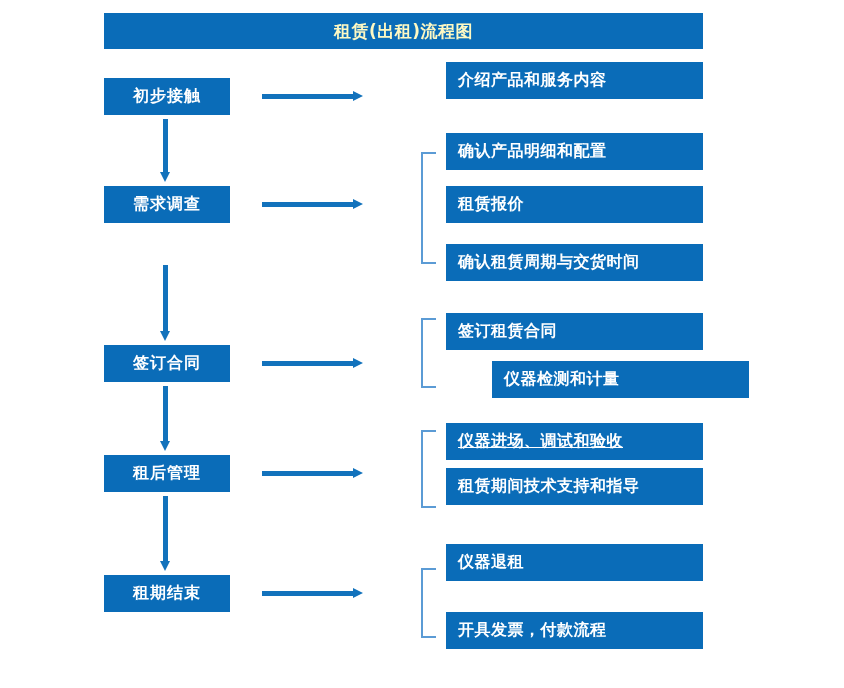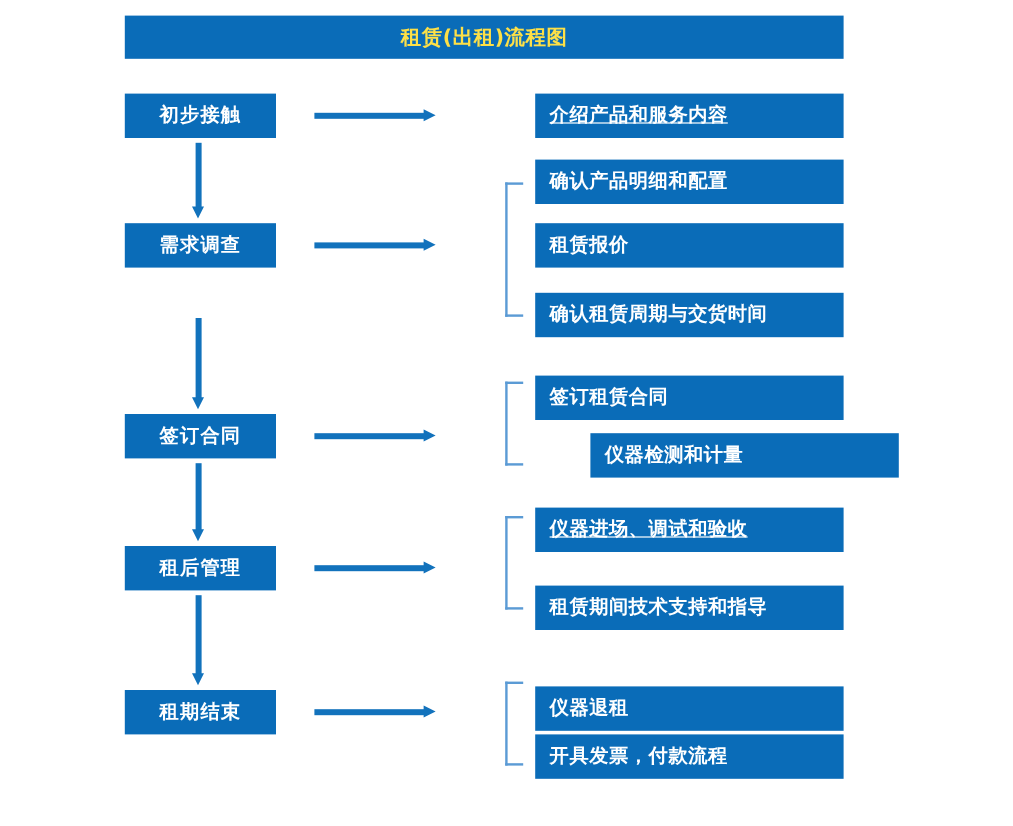--- a/index.html
+++ b/index.html
@@ -17,21 +17,21 @@
     background: #ffffff;
     overflow: hidden;
   }
   .title-bar {
     position: absolute;
     left: 104px;
     top: 13px;
     width: 599px;
     height: 36px;
     background: #0A6CB8;
-    color: #fde047;
+    color: #fef9c3;
     font-size: 17px;
     font-weight: bold;
     display: flex;
     align-items: center;
     justify-content: center;
     letter-spacing: 0.5px;
   }
   .stage-box {
     position: absolute;
     left: 104px;
@@ -170,28 +170,28 @@
   <div class="h-arrow" style="top:588px;">
     <div class="shaft"></div>
     <div class="head"></div>
   </div>
 
   <div class="bracket" style="top:152px; height:112px;"></div>
   <div class="bracket" style="top:318px; height:70px;"></div>
   <div class="bracket" style="top:430px; height:78px;"></div>
   <div class="bracket" style="top:568px; height:70px;"></div>
 
-  <div class="detail-box" style="top:78px;text-decoration:underline;">介绍产品和服务内容</div>
+  <div class="detail-box" style="top:62px;">介绍产品和服务内容</div>
 
   <div class="detail-box" style="top:133px;">确认产品明细和配置</div>
   <div class="detail-box" style="top:186px;">租赁报价</div>
   <div class="detail-box" style="top:244px;">确认租赁周期与交货时间</div>
 
   <div class="detail-box" style="top:313px;">签订租赁合同</div>
   <div class="detail-box" style="top:361px;margin-left:46px;">仪器检测和计量</div>
 
   <div class="detail-box" style="top:423px;text-decoration:underline;">仪器进场、调试和验收</div>
-  <div class="detail-box" style="top:488px;">租赁期间技术支持和指导</div>
+  <div class="detail-box" style="top:468px;">租赁期间技术支持和指导</div>
 
-  <div class="detail-box" style="top:544px;margin-top:28px;">仪器退租</div>
+  <div class="detail-box" style="top:544px;">仪器退租</div>
   <div class="detail-box" style="top:612px;">开具发票，付款流程</div>
 
 </div>
 
 </body></html>

